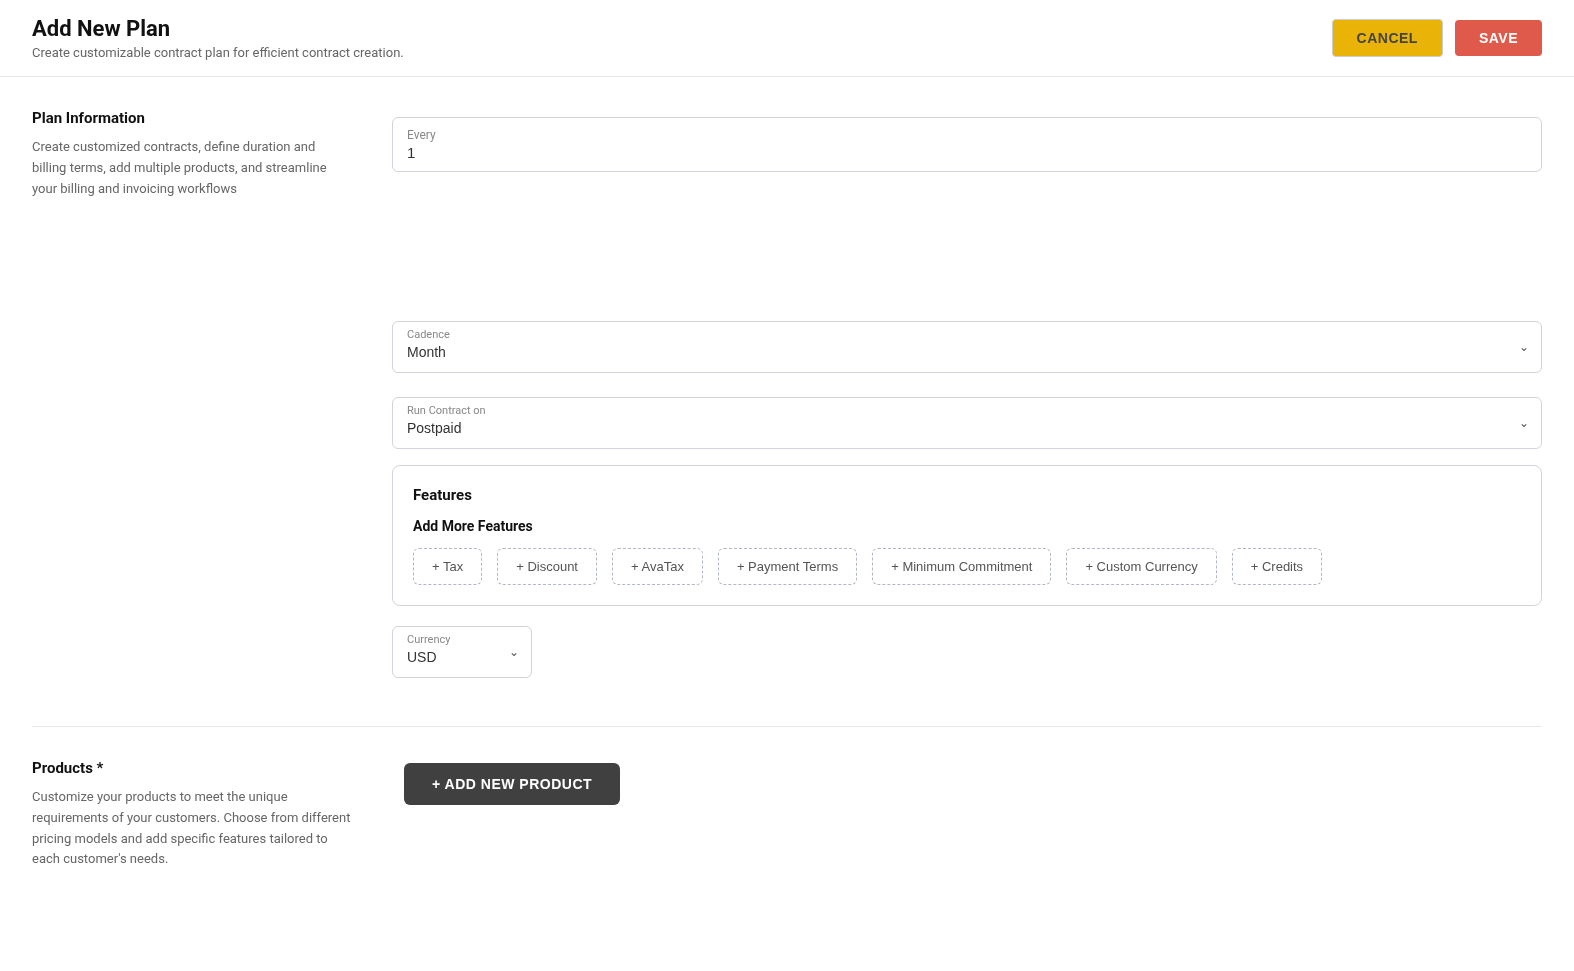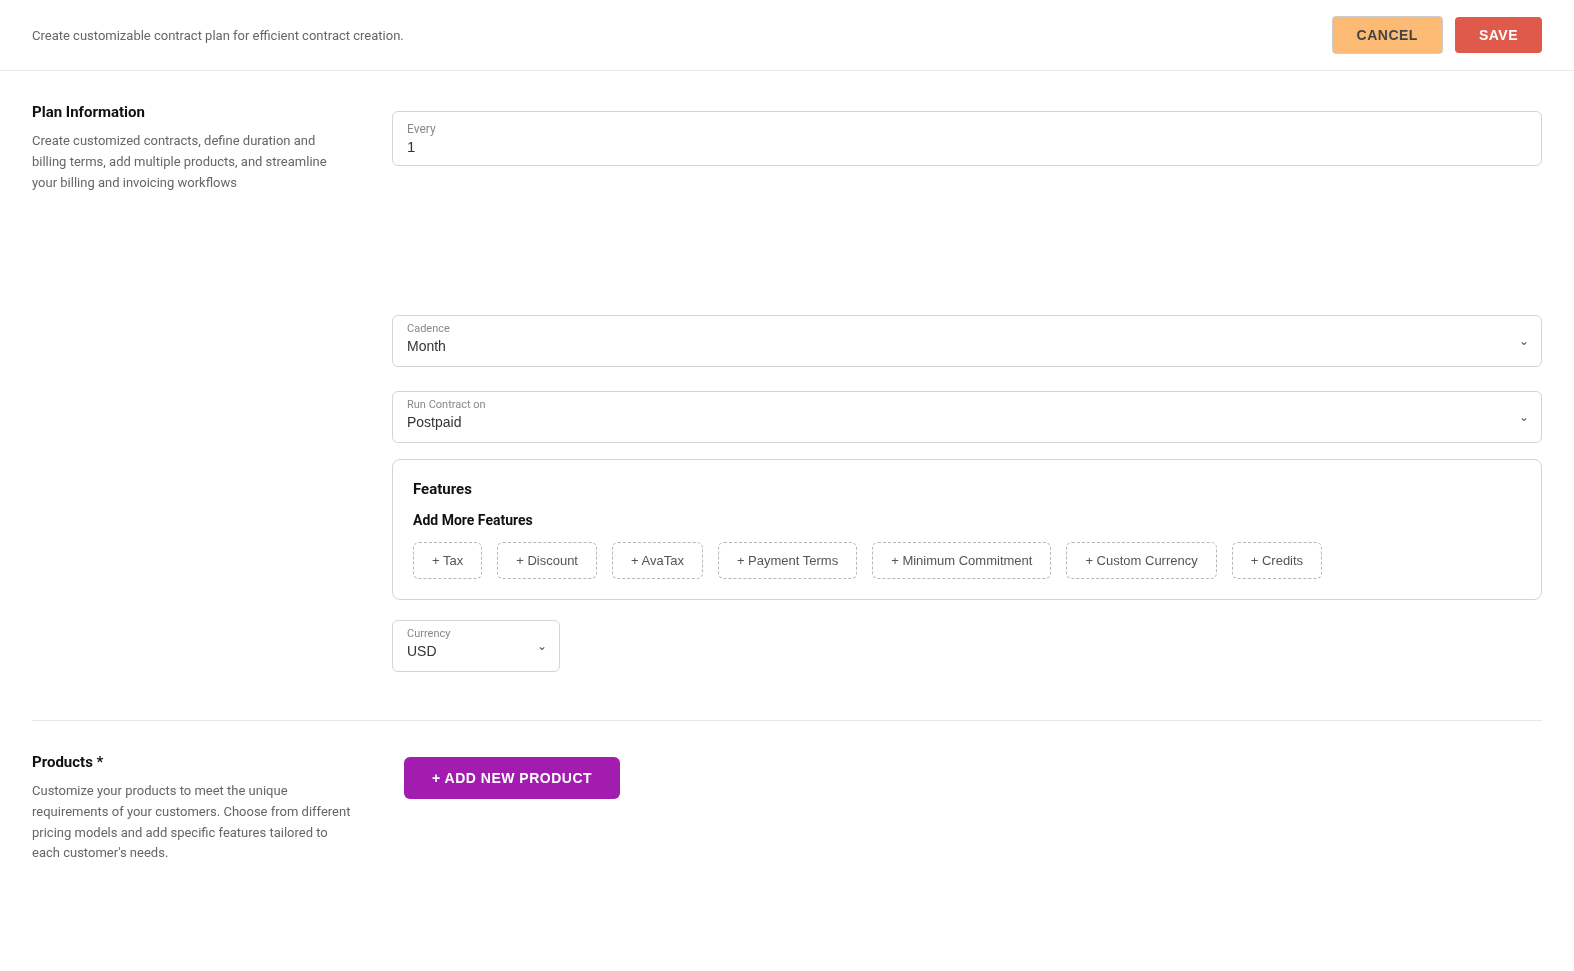--- a/index.html
+++ b/index.html
@@ -28,21 +28,21 @@
     .header-subtitle {
       font-size: 13px;
       color: #666;
     }
     .header-actions {
       display: flex;
       gap: 12px;
       align-items: center;
     }
     .btn-cancel {
-      background: #fdba74;
+      background: #eab308;
       border: 1.5px solid #ccc;
       color: #444;
       padding: 10px 24px;
       font-size: 14px;
       font-weight: 600;
       cursor: pointer;
       border-radius: 4px;
       letter-spacing: 0.5px;
     }
     .btn-save {
@@ -213,53 +213,54 @@
       cursor: pointer;
       background: #fff;
       transition: background 0.15s;
     }
 
     
     .currency-section {
       margin-top: 20px;
     }
     .currency-wrapper {
-      width: 168px;
+      width: 140px;
     }
 
     
     .divider {
       border: none;
       border-top: 1px solid #e5e7eb;
       margin: 0 0 32px 0;
     }
 
     
     .products-section {
       display: flex;
       gap: 52px;
     }
     .btn-add-product {
-      background: #a21caf;
+      background: #404040;
       border: none;
       color: #fff;
       padding: 13px 28px;
       font-size: 14px;
       font-weight: 700;
       cursor: pointer;
       border-radius: 6px;
       letter-spacing: 0.5px;
     }
     @keyframes blink { 50% { opacity: 0; } }
   </style>
 </head>
 <body>
 
 <div class="header">
   <div class="header-left">
+    <div class="header-title">Add New Plan</div>
     <div class="header-subtitle">Create customizable contract plan for efficient contract creation.</div>
   </div>
   <div class="header-actions">
     <button class="btn-cancel">CANCEL</button>
     <button class="btn-save">SAVE</button>
   </div>
 </div>
 
 <div class="main-content">
 

